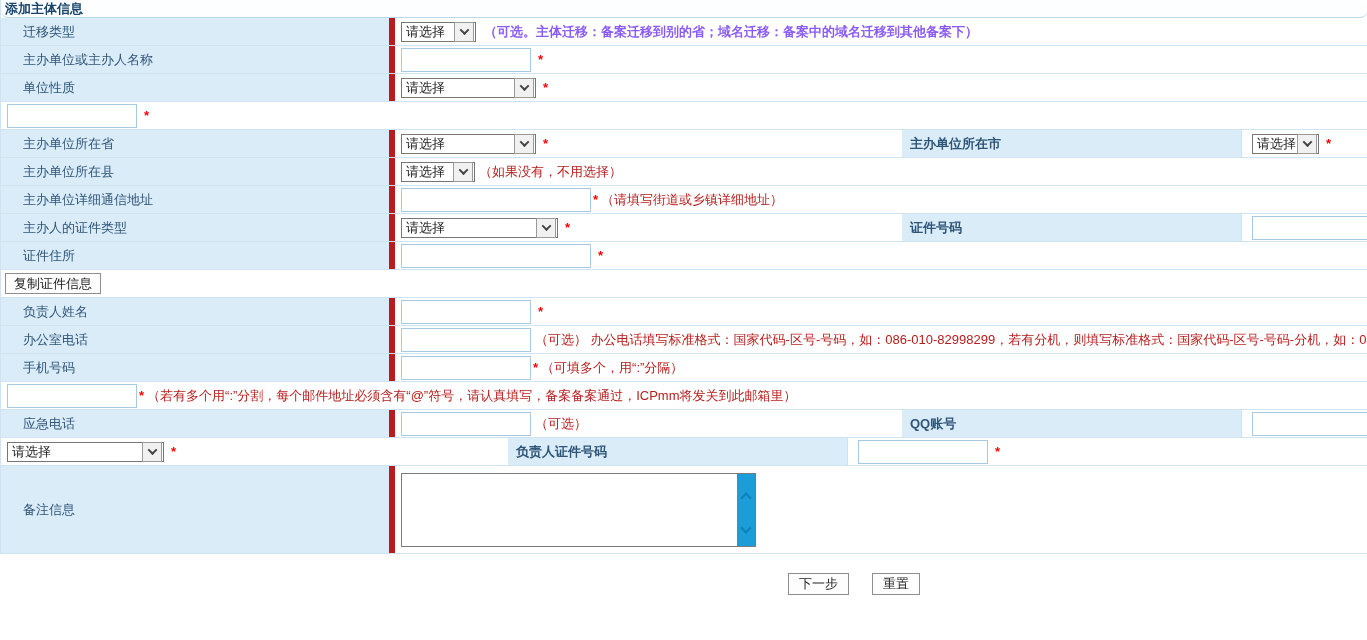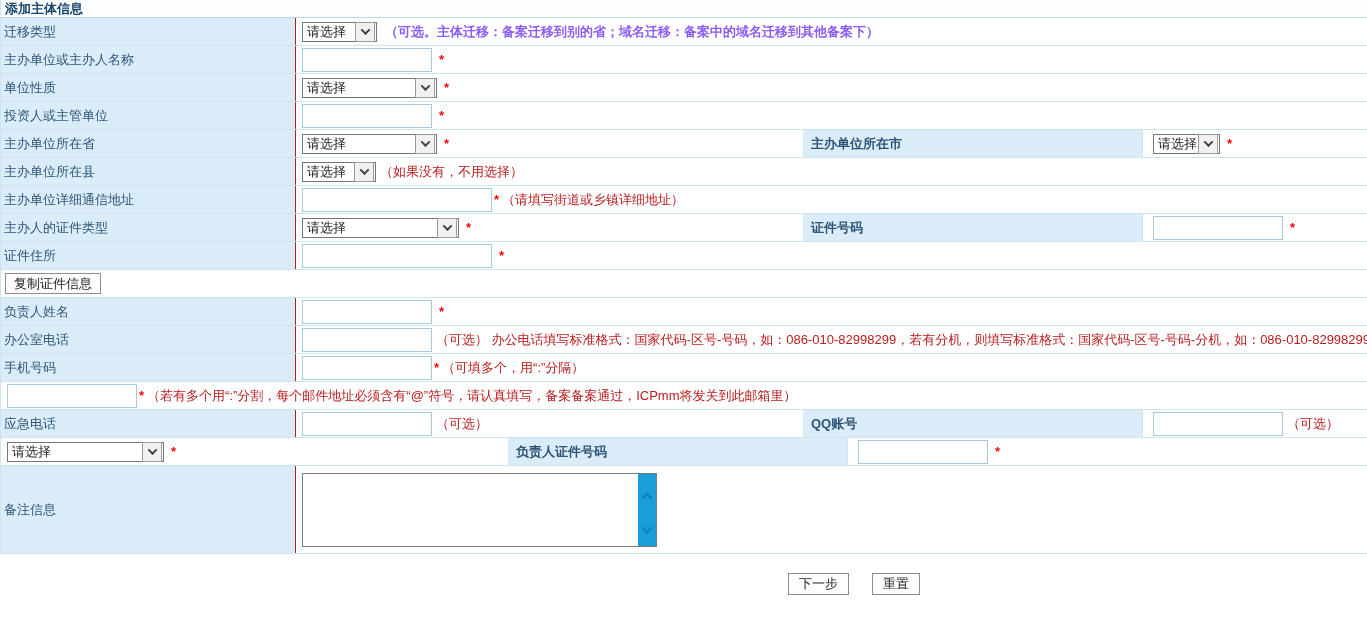--- a/index.html
+++ b/index.html
@@ -1,26 +1,26 @@
 <!DOCTYPE html>
 <html><head>
 <meta charset="utf-8">
 <style>
   * { margin:0; padding:0; box-sizing:border-box; }
   html,body { width:1367px; height:640px; background:#fff; overflow:hidden;
     font-family:"Liberation Sans","DejaVu Sans",sans-serif; font-size:13px; color:#2e5578; }
   .table { width:1367px; border-left:1px solid #cfe4f2; }
   .hdr-row { height:18px; display:flex; align-items:flex-end; padding-left:4px;
-    border-bottom:1px solid #bcd7ea; background:#fdfeff; }
+    border-bottom:1px solid #bcd7ea; background:#fdfeff;border-radius:7px; }
   .hdr-title { font-weight:bold; color:#17456e; font-size:13px; line-height:16px; }
   .row { display:flex; align-items:stretch; height:28px; border-bottom:1px solid #cfe4f2;
     background:#fff; overflow:hidden; }
   .row.tall { height:88px; }
-  .cell-label { width:295px; flex:none; background:#daecf8; display:flex; align-items:center;
-    padding-left:3px; border-right:1px solid #b91c1c; overflow:hidden; white-space:nowrap; }
+  .cell-label { width:394px; flex:none; background:#daecf8; display:flex; align-items:center;
+    padding-left:22px; border-right:6px solid #b91c1c; overflow:hidden; white-space:nowrap; }
   .cell-content { flex:1 1 auto; display:flex; align-items:center; padding-left:4px;
     overflow:hidden; white-space:nowrap; min-width:0; }
   .cell-content.mid { flex:none; width:507px; }
   .cell-label2 { width:340px; flex:none; background:#daecf8; display:flex; align-items:center;
     padding-left:8px; border-right:1px solid #cfe4f2; overflow:hidden; white-space:nowrap;font-weight:bold; }
   .cell-content2 { flex:1 1 auto; display:flex; align-items:center; padding-left:8px;
     overflow:hidden; white-space:nowrap; min-width:0; }
   .lbl-text { color:#2e5578; }
   .txt-input { height:24px; border:1px solid #a9c9e2; background:#fff; width:130px;
     margin:0 2px; outline:none; font:inherit; padding:0 3px; flex:none; }
@@ -97,23 +97,20 @@
         <span class="sel-val">请选择</span>
         <span class="sel-btn">
             <span class="chev"></span>
           </span>
       </span>
       <span class="req">*</span>
     </div>
   </div>
 
   <div class="row">
-    <div class="cell-label">
-        <span class="lbl-text">投资人或主管单位</span>
-      </div>
     <div class="cell-content">
       <input class="txt-input" type="text" style="">
       <span class="req">*</span>
     </div>
   </div>
 
   <div class="row">
     <div class="cell-label">
         <span class="lbl-text">主办单位所在省</span>
       </div>

